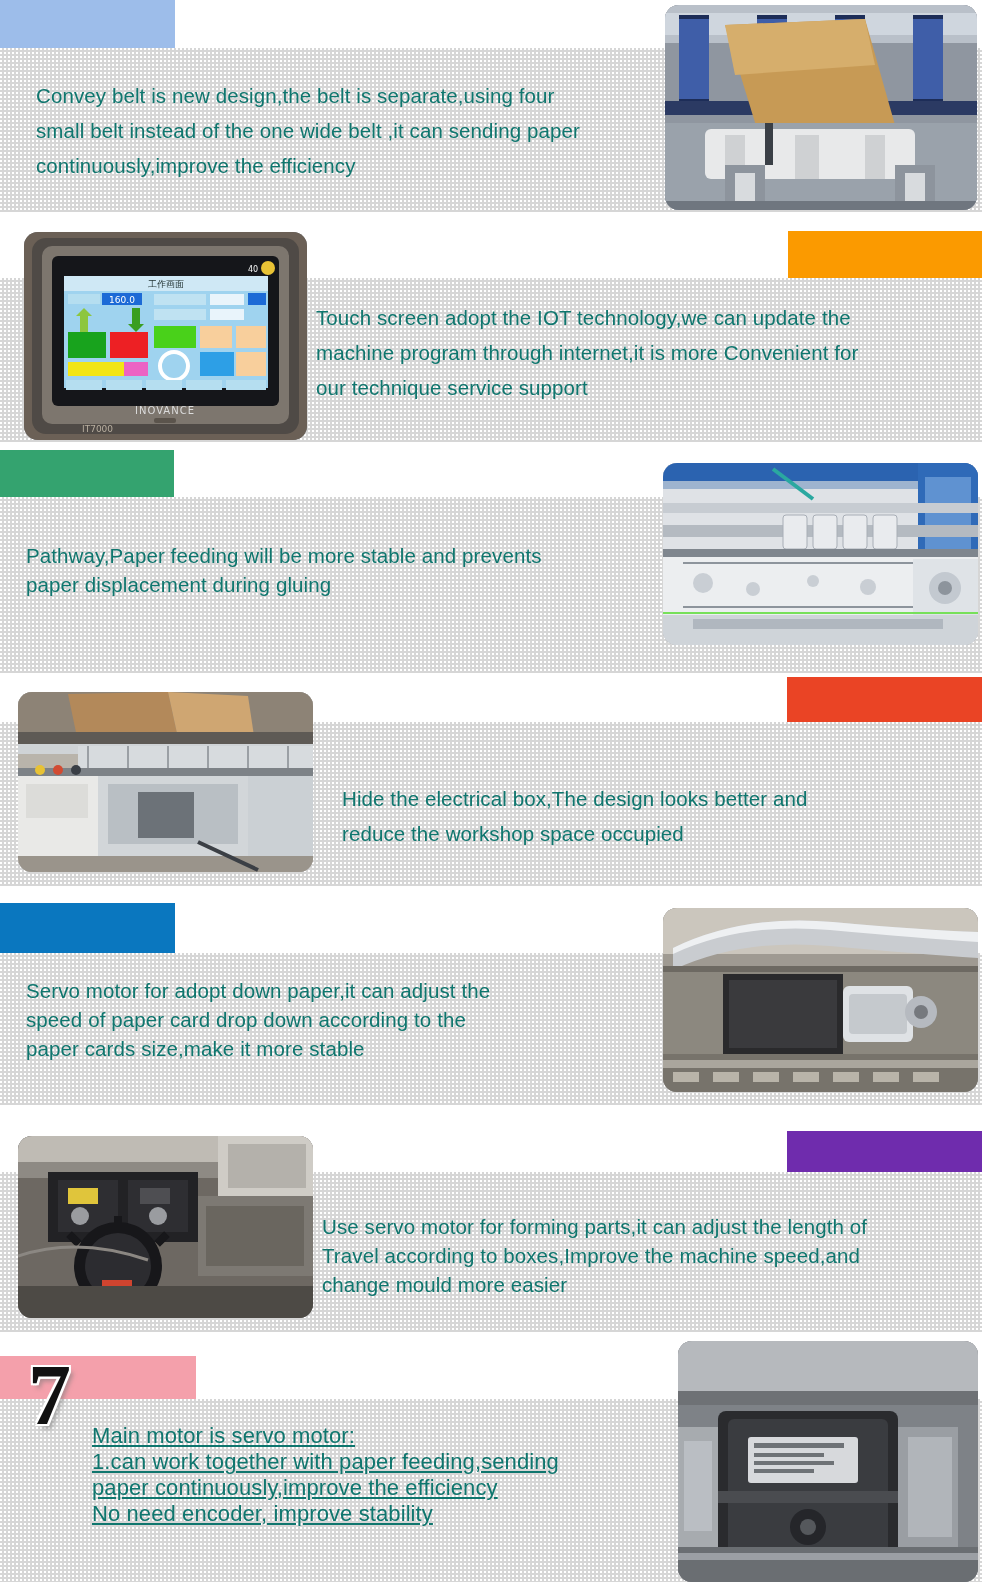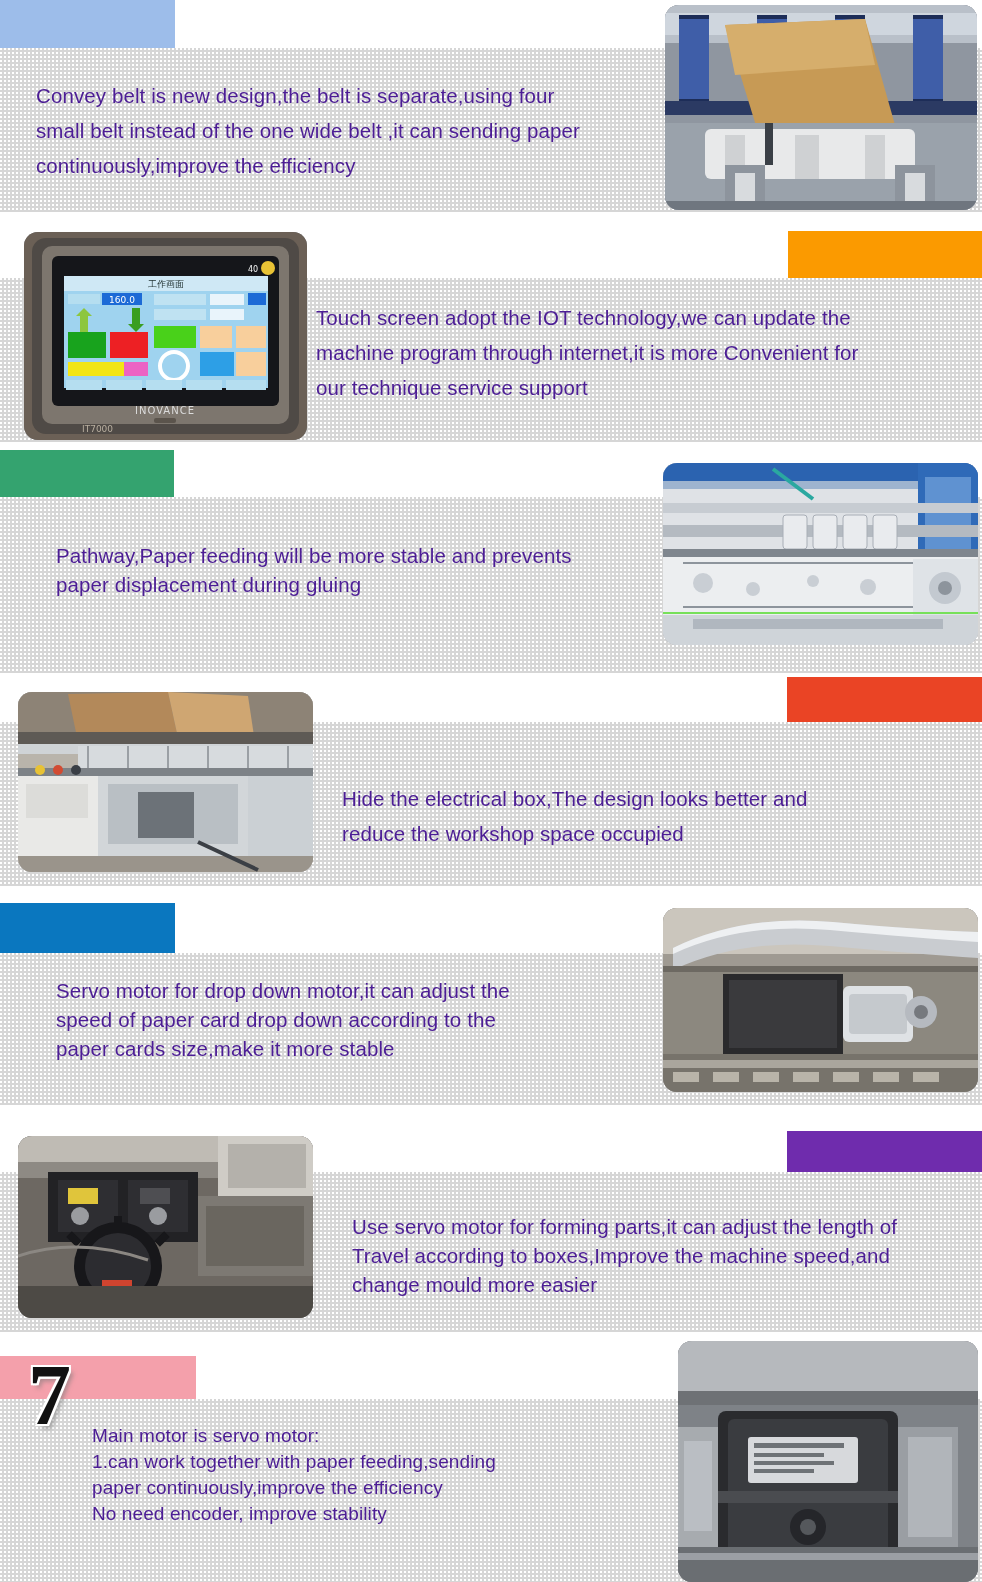--- a/index.html
+++ b/index.html
@@ -20,26 +20,26 @@
   
   .bar { position:absolute; }
   
   .photo {
     position:absolute; border-radius:14px; overflow:hidden;
     background:#7b7f86;
   }
   .photo svg { display:block; width:100%; height:100%; }
   
   .txt {
-    position:absolute; color:#4c1d95;
+    position:absolute; color:#0f766e;
     font-size:20.5px; line-height:35px; white-space:pre-line;
     letter-spacing:.1px;
   }
-  .txt.tight { line-height:29px;margin-left:30px; }
-  .txt.tight2 { line-height:26px; font-size:19px; }
+  .txt.tight { line-height:29px; }
+  .txt.tight2 { line-height:26px; font-size:22px;text-decoration:underline; }
   
   .numeral {
     position:absolute; font-family:"Liberation Serif", serif;
     font-weight:bold; font-size:86px; color:#111111;
     text-shadow: 2px 0 0 #fff, -2px 0 0 #fff, 0 2px 0 #fff, 0 -2px 0 #fff,
                  2px 2px 0 #fff, -2px -2px 0 #fff, 2px -2px 0 #fff, -2px 2px 0 #fff,
                  4px 5px 4px rgba(120,120,120,.55);
     line-height:1;
   }
 </style>
@@ -309,21 +309,21 @@
 <div class="txt" style="left:36px;  top:78px;  width:620px;">Convey belt is new design,the belt is separate,using four
 small belt instead of the one wide belt ,it can sending paper
 continuously,improve the efficiency</div>
 <div class="txt" style="left:316px; top:300px; width:640px;">Touch screen adopt the IOT technology,we can update the
 machine program through internet,it is more Convenient for
 our technique service support</div>
 <div class="txt tight" style="left:26px;  top:541px; width:620px;">Pathway,Paper feeding will be more stable and prevents
 paper displacement during gluing</div>
 <div class="txt" style="left:342px; top:752px; width:600px;margin-top:29px;">Hide the electrical box,The design looks better and
 reduce the workshop space occupied</div>
-<div class="txt tight" style="left:26px;  top:976px; width:600px;">Servo motor for drop down motor,it can adjust the
+<div class="txt tight" style="left:26px;  top:976px; width:600px;">Servo motor for adopt down paper,it can adjust the
 speed of paper card drop down according to the
 paper cards size,make it more stable</div>
 <div class="txt tight" style="left:322px; top:1212px;width:600px;">Use servo motor for forming parts,it can adjust the length of
 Travel according to boxes,Improve the machine speed,and
 change mould more easier</div>
 <div class="numeral" style="left:28px; top:1352px;">7</div>
 <div class="txt tight2" style="left:92px;  top:1423px;width:600px;">Main motor is servo motor:
 1.can work together with paper feeding,sending
 paper  continuously,improve the efficiency
 No need encoder,  improve stability</div>

